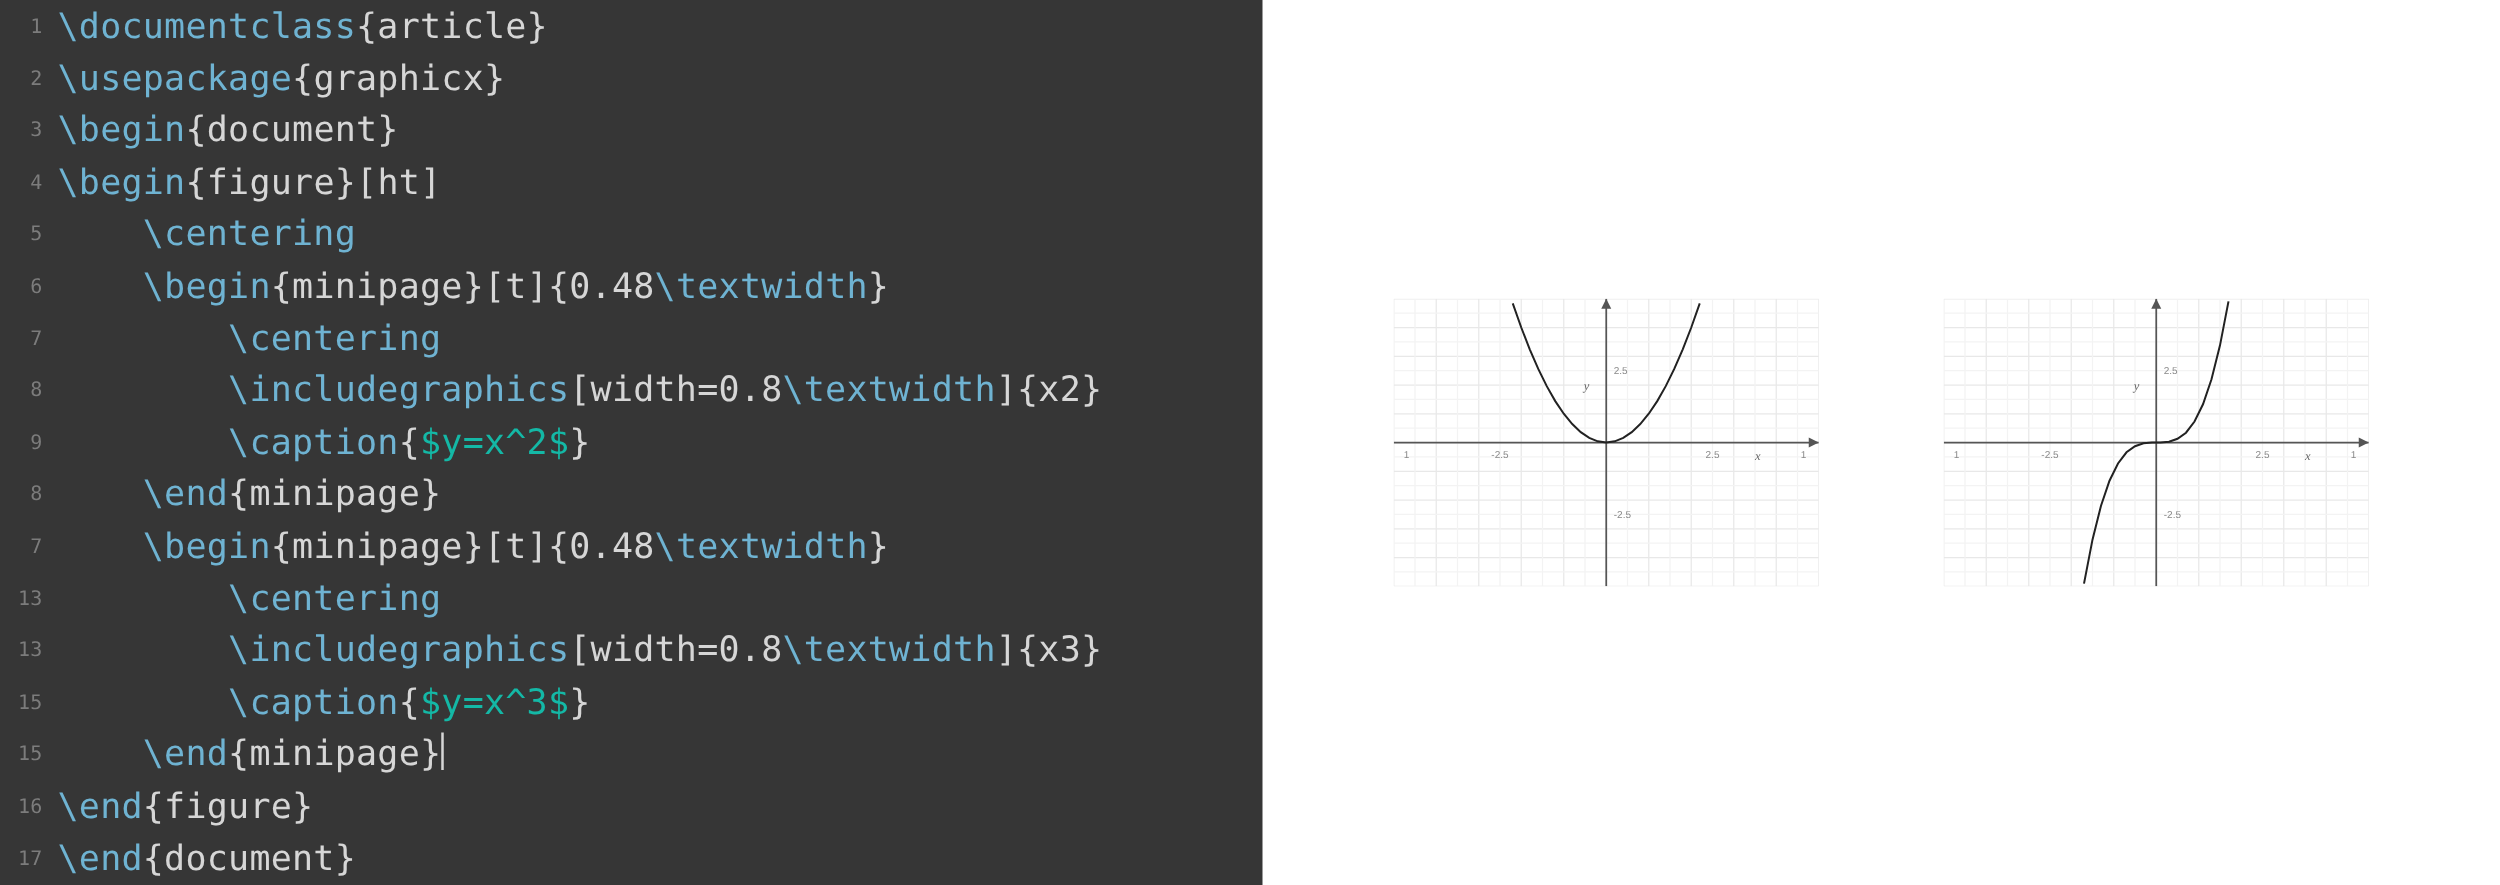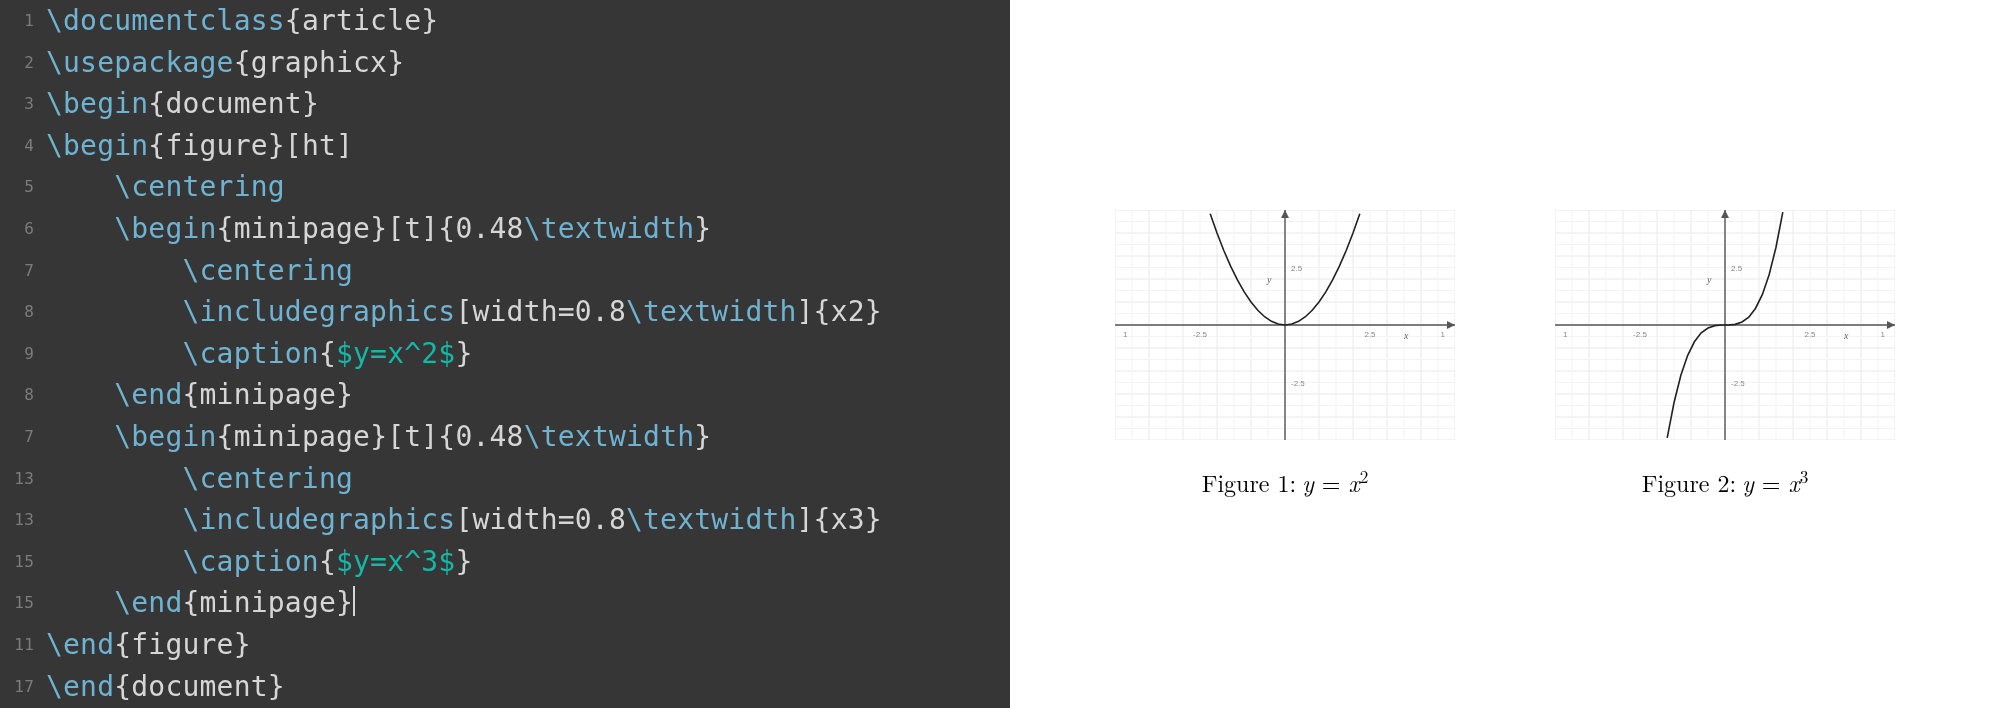--- a/index.html
+++ b/index.html
@@ -94,21 +94,21 @@
       <div>6</div>
       <div>7</div>
       <div>8</div>
       <div>9</div>
       <div>8</div>
       <div>7</div>
       <div>13</div>
       <div>13</div>
       <div>15</div>
       <div>15</div>
-      <div>11</div>
+      <div>16</div>
       <div>17</div>
     </div>
   <div class="code" id="code"><div class="line"><span class="cmd">\documentclass</span><span class="punct">{</span><span class="arg">article</span><span class="punct">}</span></div><div class="line"><span class="cmd">\usepackage</span><span class="punct">{</span><span class="arg">graphicx</span><span class="punct">}</span></div><div class="line"><span class="cmd">\begin</span><span class="punct">{</span><span class="arg">document</span><span class="punct">}</span></div><div class="line"><span class="cmd">\begin</span><span class="punct">{</span><span class="arg">figure</span><span class="punct">}[</span><span class="arg">ht</span><span class="punct">]</span></div><div class="line">    <span class="cmd">\centering</span></div><div class="line">    <span class="cmd">\begin</span><span class="punct">{</span><span class="arg">minipage</span><span class="punct">}[</span><span class="arg">t</span><span class="punct">]{</span><span class="arg">0.48</span><span class="cmd">\textwidth</span><span class="punct">}</span></div><div class="line">        <span class="cmd">\centering</span></div><div class="line">        <span class="cmd">\includegraphics</span><span class="punct">[</span><span class="arg">width=0.8</span><span class="cmd">\textwidth</span><span class="punct">]{</span><span class="arg">x2</span><span class="punct">}</span></div><div class="line">        <span class="cmd">\caption</span><span class="punct">{</span><span class="math">$y=x^2$</span><span class="punct">}</span></div><div class="line">    <span class="cmd">\end</span><span class="punct">{</span><span class="arg">minipage</span><span class="punct">}</span></div><div class="line">    <span class="cmd">\begin</span><span class="punct">{</span><span class="arg">minipage</span><span class="punct">}[</span><span class="arg">t</span><span class="punct">]{</span><span class="arg">0.48</span><span class="cmd">\textwidth</span><span class="punct">}</span></div><div class="line">        <span class="cmd">\centering</span></div><div class="line">        <span class="cmd">\includegraphics</span><span class="punct">[</span><span class="arg">width=0.8</span><span class="cmd">\textwidth</span><span class="punct">]{</span><span class="arg">x3</span><span class="punct">}</span></div><div class="line">        <span class="cmd">\caption</span><span class="punct">{</span><span class="math">$y=x^3$</span><span class="punct">}</span></div><div class="line">    <span class="cmd">\end</span><span class="punct">{</span><span class="arg">minipage</span><span class="punct">}</span><span class="cursor"></span></div><div class="line"><span class="cmd">\end</span><span class="punct">{</span><span class="arg">figure</span><span class="punct">}</span></div><div class="line"><span class="cmd">\end</span><span class="punct">{</span><span class="arg">document</span><span class="punct">}</span></div></div>
 </div>
 
 <div class="preview">
   <div class="figrow">
 
     <div class="minipage">
       <div class="plot">
@@ -163,26 +163,20 @@
             <text class="ticklabel" x="255" y="127" text-anchor="middle">2.5</text>
             <text class="ticklabel" x="176" y="60.5">2.5</text>
             <text class="ticklabel" x="176" y="175.5">-2.5</text>
             <text class="ticklabel" x="8" y="127">1</text>
             <text class="ticklabel" x="330" y="127" text-anchor="end">1</text>
             <text class="axislabel" x="152" y="73">y</text>
             <text class="axislabel" x="289" y="129">x</text>
             <path d="M95.19999999999999,3.680000000000007L102,23L108.8,40.47999999999999L115.6,56.120000000000005L122.39999999999999,69.92000000000002L129.2,81.88000000000002L136,92L142.8,100.28L149.60000000000002,106.72L156.39999999999998,111.32L163.2,114.08L170,115L176.8,114.08L183.60000000000002,111.32L190.39999999999998,106.72L197.2,100.28L204,92L210.8,81.88000000000002L217.6,69.92000000000002L224.39999999999998,56.120000000000005L231.2,40.47999999999999L237.99999999999997,23L244.79999999999998,3.680000000000007" fill="none" stroke="#222" stroke-width="1.6"></path>
           </svg>
       </div>
-      <div class="caption">
-        <span>Figure 1: </span>
-        <span class="eq">
-          <span>y</span><span style="font-style:normal"> = </span><span>x</span><sup>2</sup>
-        </span>
-      </div>
     </div>
 
     <div class="minipage">
       <div class="plot">
         <svg viewBox="0 0 340 230" id="plot2">
             <line x1="0" y1="0" x2="0" y2="230" stroke="#e8e8e8" stroke-width="1"></line>
             <line x1="34" y1="0" x2="34" y2="230" stroke="#e8e8e8" stroke-width="1"></line>
             <line x1="68" y1="0" x2="68" y2="230" stroke="#e8e8e8" stroke-width="1"></line>
             <line x1="102" y1="0" x2="102" y2="230" stroke="#e8e8e8" stroke-width="1"></line>
             <line x1="136" y1="0" x2="136" y2="230" stroke="#e8e8e8" stroke-width="1"></line>
@@ -231,22 +225,16 @@
             <text class="ticklabel" x="255" y="127" text-anchor="middle">2.5</text>
             <text class="ticklabel" x="176" y="60.5">2.5</text>
             <text class="ticklabel" x="176" y="175.5">-2.5</text>
             <text class="ticklabel" x="8" y="127">1</text>
             <text class="ticklabel" x="330" y="127" text-anchor="end">1</text>
             <text class="axislabel" x="152" y="73">y</text>
             <text class="axislabel" x="289" y="129">x</text>
             <path d="M112.19999999999999,227.93L118.99999999999999,192.74L125.8,165.60000000000002L132.6,145.59L139.4,131.79000000000002L146.2,122.82L153,117.99000000000001L159.8,115.62100000000001L166.60000000000002,115.02300000000001L170,115L173.4,114.977L180.20000000000002,114.37899999999999L187.00000000000003,112.00999999999999L193.8,107.17999999999999L200.60000000000002,98.20999999999998L207.4,84.41L214.2,64.4L221,37.26000000000002L227.8,2.069999999999993" fill="none" stroke="#222" stroke-width="1.6"></path>
           </svg>
       </div>
-      <div class="caption">
-        <span>Figure 2: </span>
-        <span class="eq">
-          <span>y</span><span style="font-style:normal"> = </span><span>x</span><sup>3</sup>
-        </span>
-      </div>
     </div>
 
   </div>
 </div>
 
 </body></html>

